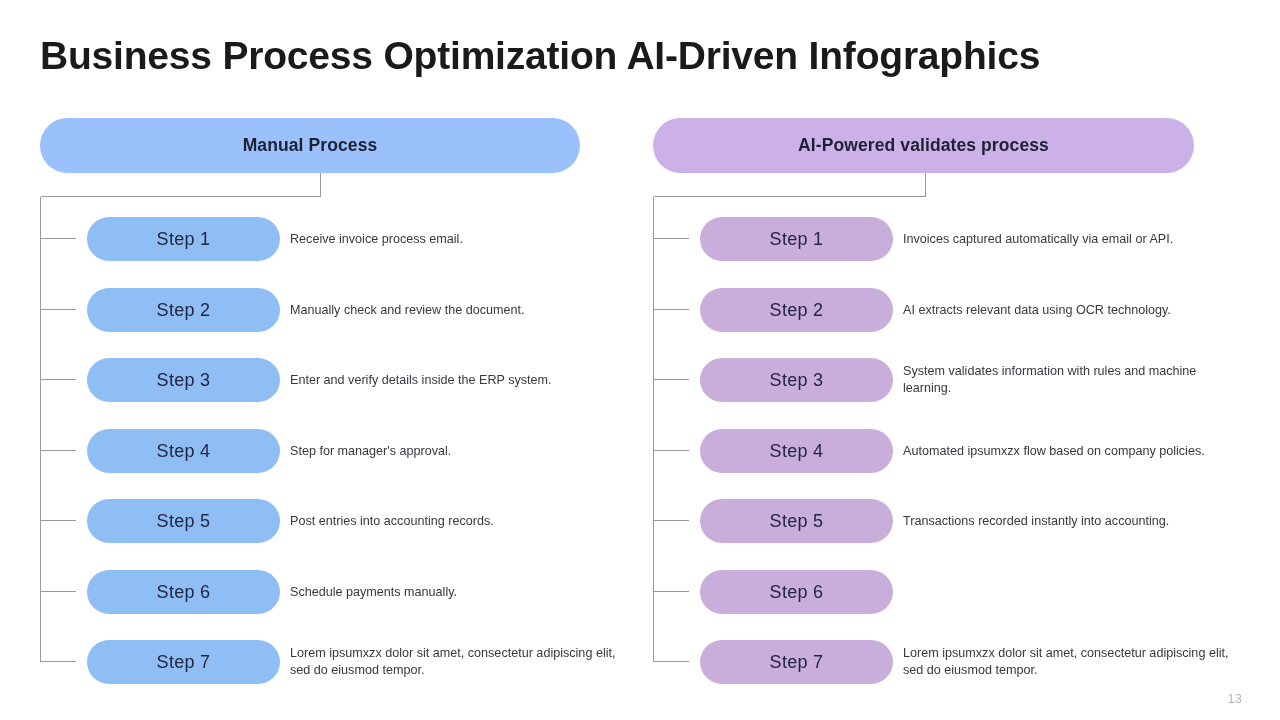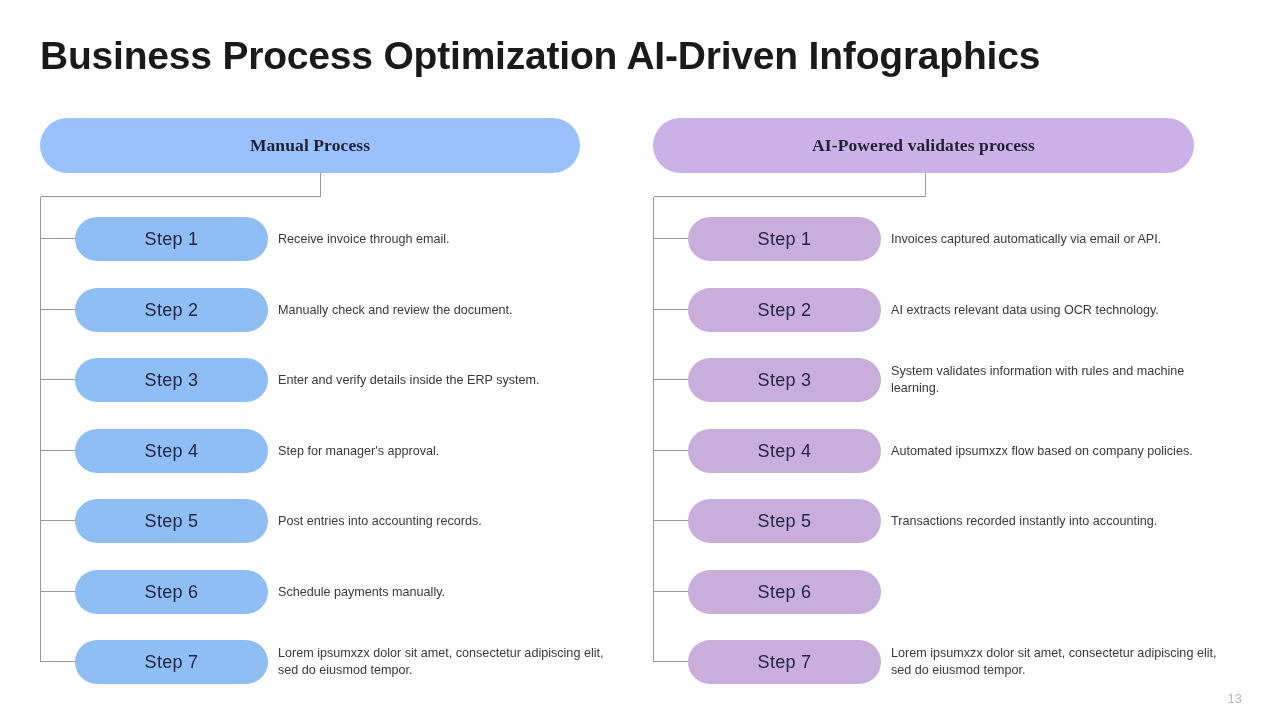--- a/index.html
+++ b/index.html
@@ -61,38 +61,38 @@
     justify-content: center;
     box-sizing: border-box;
   }
   #column-ai .header-pill { width: 541px; }
 
   .header-pill-label {
     font-size: 17.5px;
     font-weight: bold;
     color: #1e2133;
     letter-spacing: 0.1px;
-    font-family: Liberation Serif, serif;
+    font-family: Liberation Sans, sans-serif;
     white-space: nowrap;
   }
 
   
   .connectors {
     position: absolute;
     left: 0;
     top: 0;
     width: 614px;
     height: 720px;
     pointer-events: none;
   }
 
   
   .steps {
     position: absolute;
-    left: 0;
+    left: 12px;
     top: 0;
     width: 614px;
     height: 720px;
   }
 
   .step-row {
     position: absolute;
     left: 0;
     width: 614px;
     height: 44px;
@@ -174,21 +174,21 @@
         <path d="M 0.5 661.5 L 35.5 661.5"></path>
       </g>
     </svg>
 
     <div class="steps">
 
       <div class="step-row" style="top:217px">
         <div class="step-pill" style="background:#8fbef5">
           <span class="step-pill-label">Step 1</span>
         </div>
-        <div class="step-desc">Receive invoice through email.</div>
+        <div class="step-desc">Receive invoice process email.</div>
       </div>
 
       <div class="step-row" style="top:288px">
         <div class="step-pill" style="background:#8fbef5">
           <span class="step-pill-label">Step 2</span>
         </div>
         <div class="step-desc">Manually check and review the document.</div>
       </div>
 
       <div class="step-row" style="top:358px">

